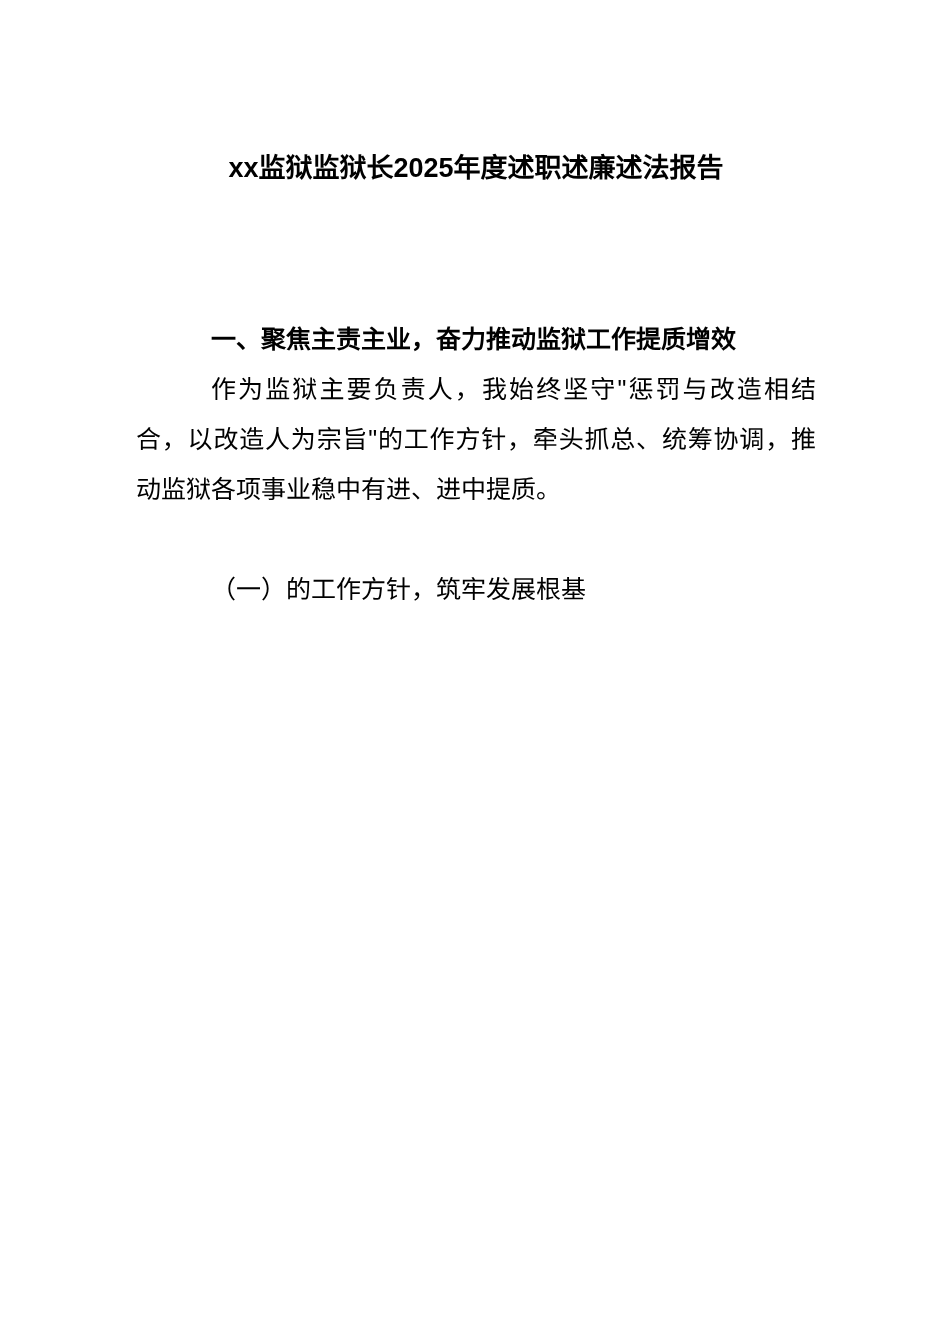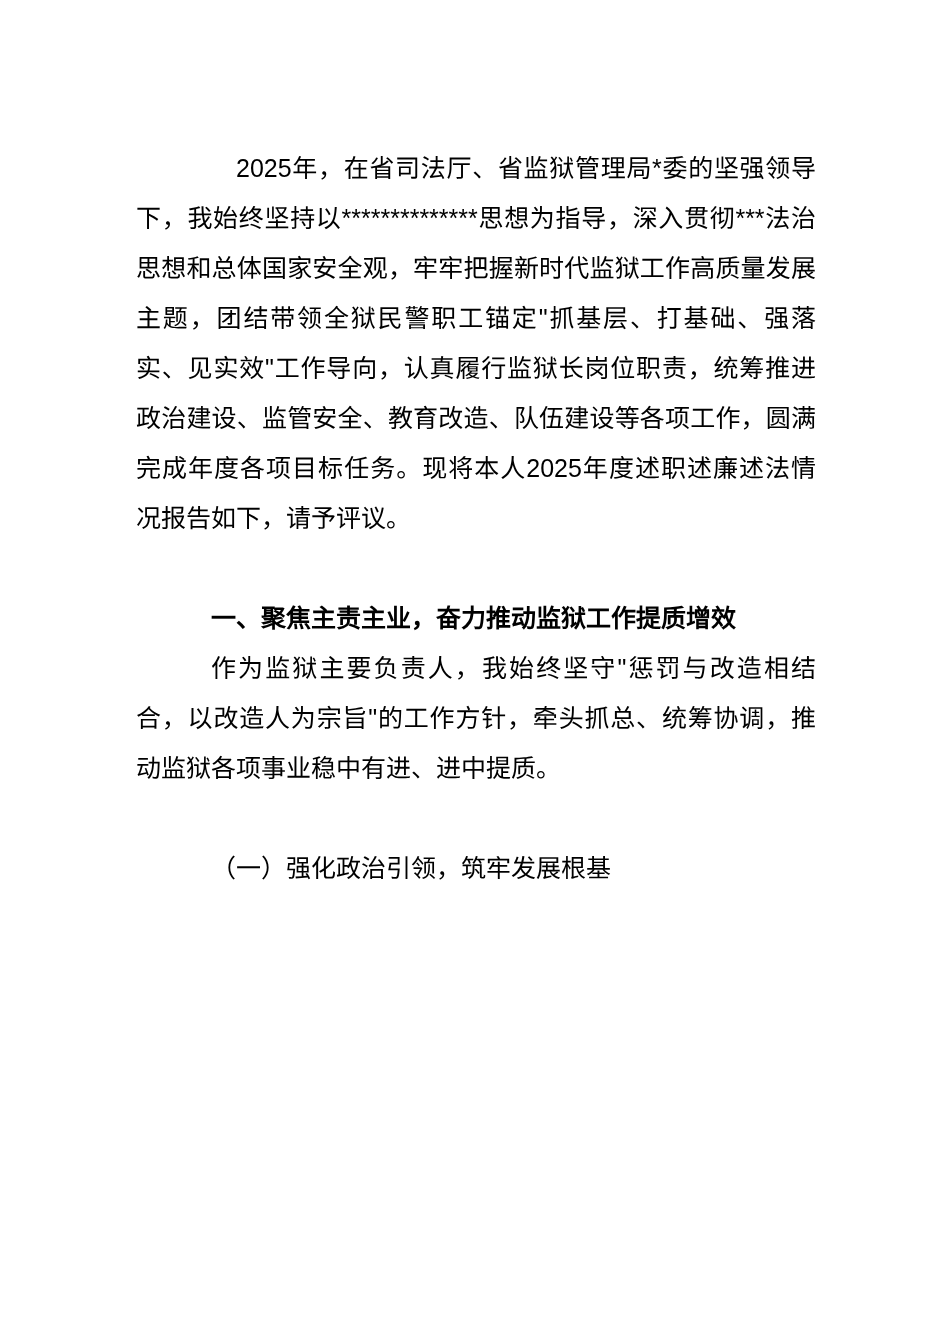--- a/index.html
+++ b/index.html
@@ -54,23 +54,23 @@
   }
   .para-last {
     margin-bottom: 0;
   }
 </style>
 </head>
 <body>
 
 <div class="page">
 
+  <h1 class="doc-title">xx监狱监狱长2025年度述职述廉述法报告</h1>
 
-  <p class="para para-first">2025年，在省司法厅、省监狱管理局*委的坚强领导下，我始终坚持以**************思想为指导，深入贯彻***法治思想和总体国家安全观，牢牢把握新时代监狱工作高质量发展主题，团结带领全狱民警职工锚定"抓基层、打基础、强落实、见实效"工作导向，认真履行监狱长岗位职责，统筹推进政治建设、监管安全、教育改造、队伍建设等各项工作，圆满完成年度各项目标任务。现将本人2025年度述职述廉述法情况报告如下，请予评议。</p>
 
   <p class="para section-heading">一、聚焦主责主业，奋力推动监狱工作提质增效</p>
 
   <p class="para">作为监狱主要负责人，我始终坚守"惩罚与改造相结合，以改造人为宗旨"的工作方针，牵头抓总、统筹协调，推动监狱各项事业稳中有进、进中提质。</p>
 
-  <p class="para subsection-heading">（一）强化政治引领，筑牢发展根基</p>
+  <p class="para subsection-heading">（一）的工作方针，筑牢发展根基</p>
 
 
 </div>
 
 </body></html>

